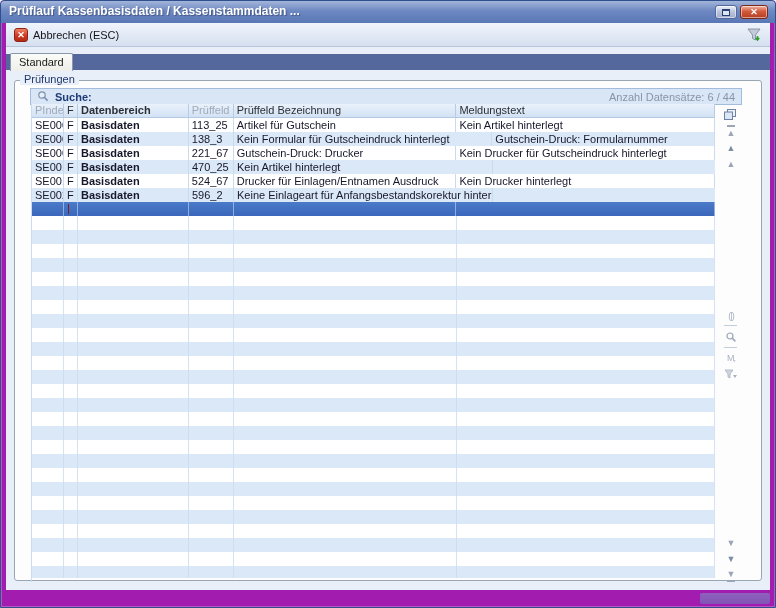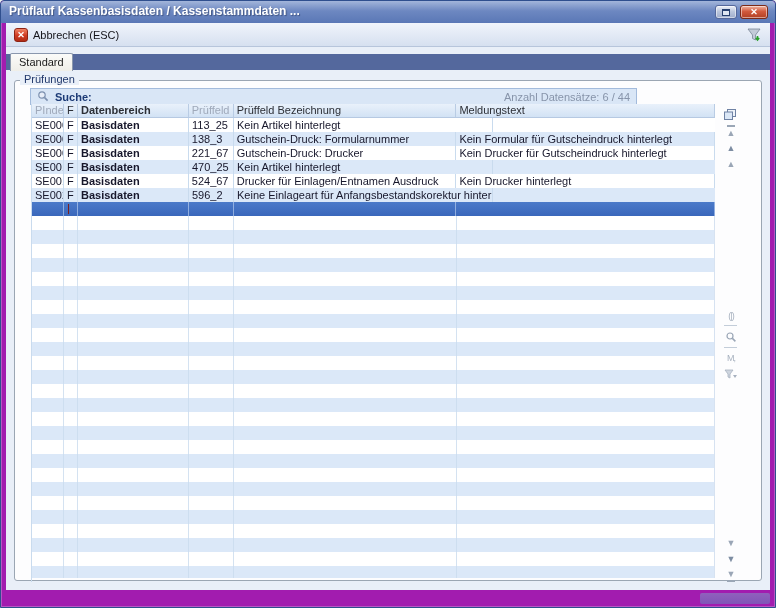--- a/index.html
+++ b/index.html
@@ -45,21 +45,21 @@
         background:linear-gradient(#fbfbf9,#efeee8); border:1px solid #8a97ad; border-bottom:none;
         border-radius:2px 2px 0 0; font-size:11px; color:#1b1b1b; line-height:16px; z-index:2; cursor:default; }
 
   
   .groupbox{ position:absolute; left:8px; right:8px; top:57px; bottom:9px;
              border:1px solid #9ba6b3; border-radius:3px; background:#fdfdfe; }
   .legend{ position:absolute; left:14px; top:50px; z-index:3; background:#e9eff8;
            padding:0 4px; font-size:11px; color:#21386b; }
 
   
-  .searchbar{ position:absolute; left:15px; top:7px; width:607px; height:17px;
+  .searchbar{ position:absolute; left:15px; top:7px; width:712px; height:17px;
               background:#d9e6f6; border:1px solid #a3bbdc; display:flex; align-items:center;
               padding:0 6px; gap:6px; font-size:11px; cursor:text; }
   .search-label{ font-weight:bold; color:#1d3b76; }
   .search-ph{ font-style:italic; color:#8d9cb4; }
   .search-count{ margin-left:auto; color:#8794aa; }
 
   
   .grid{ position:absolute; left:16px; top:23px; width:684px; height:478px;
          border-left:1px solid #c9dbee; }
   .ghead{ display:flex; height:14px; background:linear-gradient(#e9f1fb,#d2e2f4);
@@ -168,29 +168,30 @@
             <div class="hcell c5">
               <span>Meldungstext</span>
             </div>
           </div>
         <div>
             <div class="grow">
               <div class="cell c0">SE0007</div>
               <div class="cell c1">F</div>
               <div class="cell c2">Basisdaten</div>
               <div class="cell c3">113_25</div>
+              <div class="cell c4">Artikel für Gutschein</div>
               <div class="cell c5">Kein Artikel hinterlegt</div>
             </div>
             <div class="grow alt">
               <div class="cell c0">SE0008</div>
               <div class="cell c1">F</div>
               <div class="cell c2">Basisdaten</div>
               <div class="cell c3">138_3</div>
+              <div class="cell c5">Kein Formular für Gutscheindruck hinterlegt</div>
               <div class="cell c4">Gutschein-Druck: Formularnummer</div>
-              <div class="cell c5">Kein Formular für Gutscheindruck hinterlegt</div>
             </div>
             <div class="grow">
               <div class="cell c0">SE0009</div>
               <div class="cell c1">F</div>
               <div class="cell c2">Basisdaten</div>
               <div class="cell c3">221_67</div>
               <div class="cell c4">Gutschein-Druck: Drucker</div>
               <div class="cell c5">Kein Drucker für Gutscheindruck hinterlegt</div>
             </div>
             <div class="grow alt">

